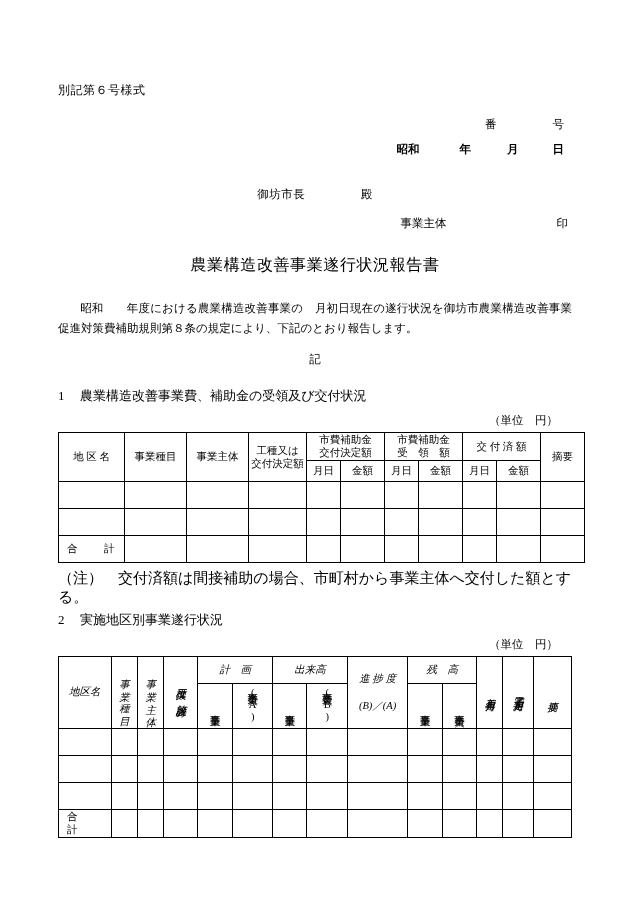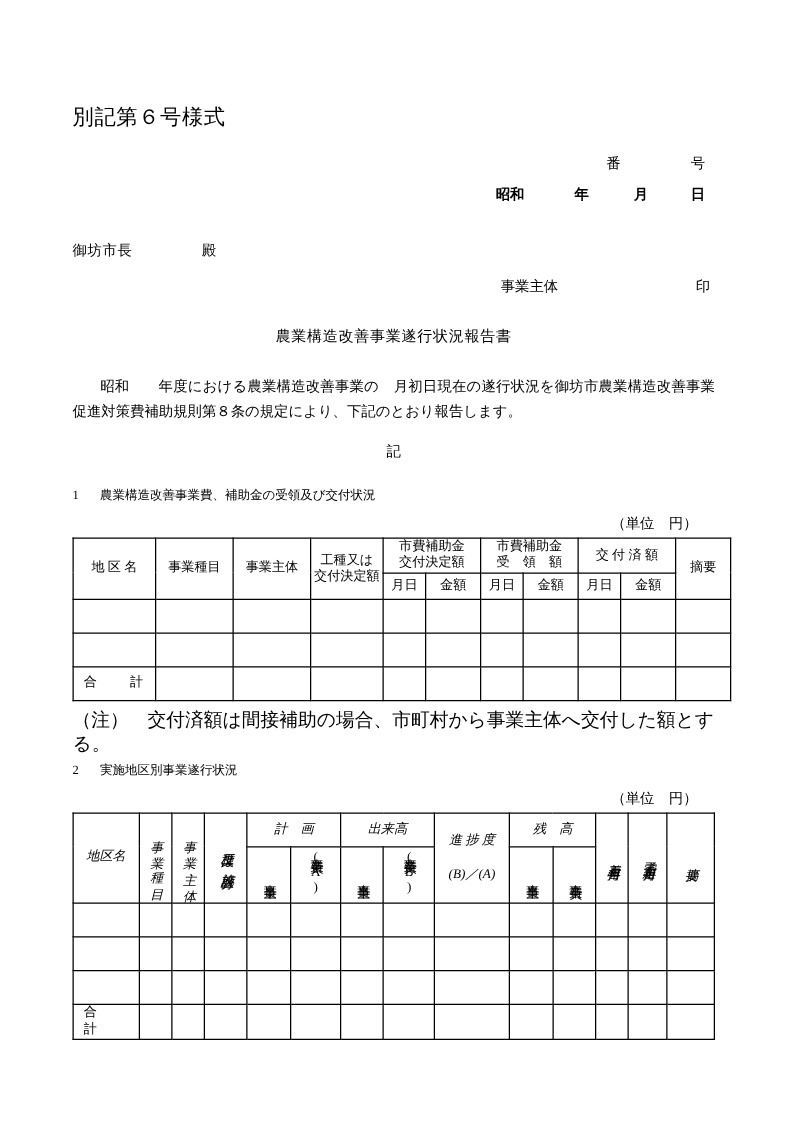--- a/index.html
+++ b/index.html
@@ -23,21 +23,21 @@
   }
   .doc-inner {
     position: absolute;
     left: 58px;
     top: 82px;
     width: 514px;
   }
 
   
   .form-no {
-    font-size: 17px;
+    font-size: 12px;
     letter-spacing: 0.5px;
   }
   .nr-row {
     margin-top: 18px;
     display: flex;
     justify-content: flex-end;
     font-size: 11.5px;
   }
   .nr-row .ban { margin-right: 56px; }
   .nr-row .gou { margin-right: 8px; }
@@ -51,56 +51,57 @@
   .date-row span { display: inline-block; font-weight: bold; }
   .date-row .era { margin-right: 40px; }
   .date-row .y { margin-right: 36px; }
   .date-row .m { margin-right: 34px; }
   .date-row .d { margin-right: 8px; }
 
   .addressee {
     margin-top: 30px;
     font-size: 11.5px;
     letter-spacing: 0.5px;
+    text-align: center;
   }
   .addressee .dono { margin-left: 52px; }
 
   .subject-row {
     margin-top: 14px;
     display: flex;
     justify-content: flex-end;
     font-size: 11.5px;
   }
   .subject-row .subj { margin-right: 110px; }
   .subject-row .seal { margin-right: 4px; }
 
   .doc-title {
     margin-top: 24px;
     text-align: center;
-    font-size: 12px;
+    font-size: 16px;
     letter-spacing: 0.6px;
   }
 
   .para {
     margin-top: 22px;
     font-size: 11.5px;
     line-height: 1.75;
     text-align: justify;
   }
   .para .indent { display: inline-block; width: 22px; }
 
   .ki {
     margin-top: 14px;
     text-align: center;
     font-size: 11.5px;
   }
 
   .section-head {
     margin-top: 20px;
-    font-size: 10px;
+    font-size: 13px;
   }
   .section-head .num { display: inline-block; width: 22px; }
 
   .unit-line {
     margin-top: 8px;
     text-align: right;
     font-size: 11.5px;
     padding-right: 14px;
   }
 

